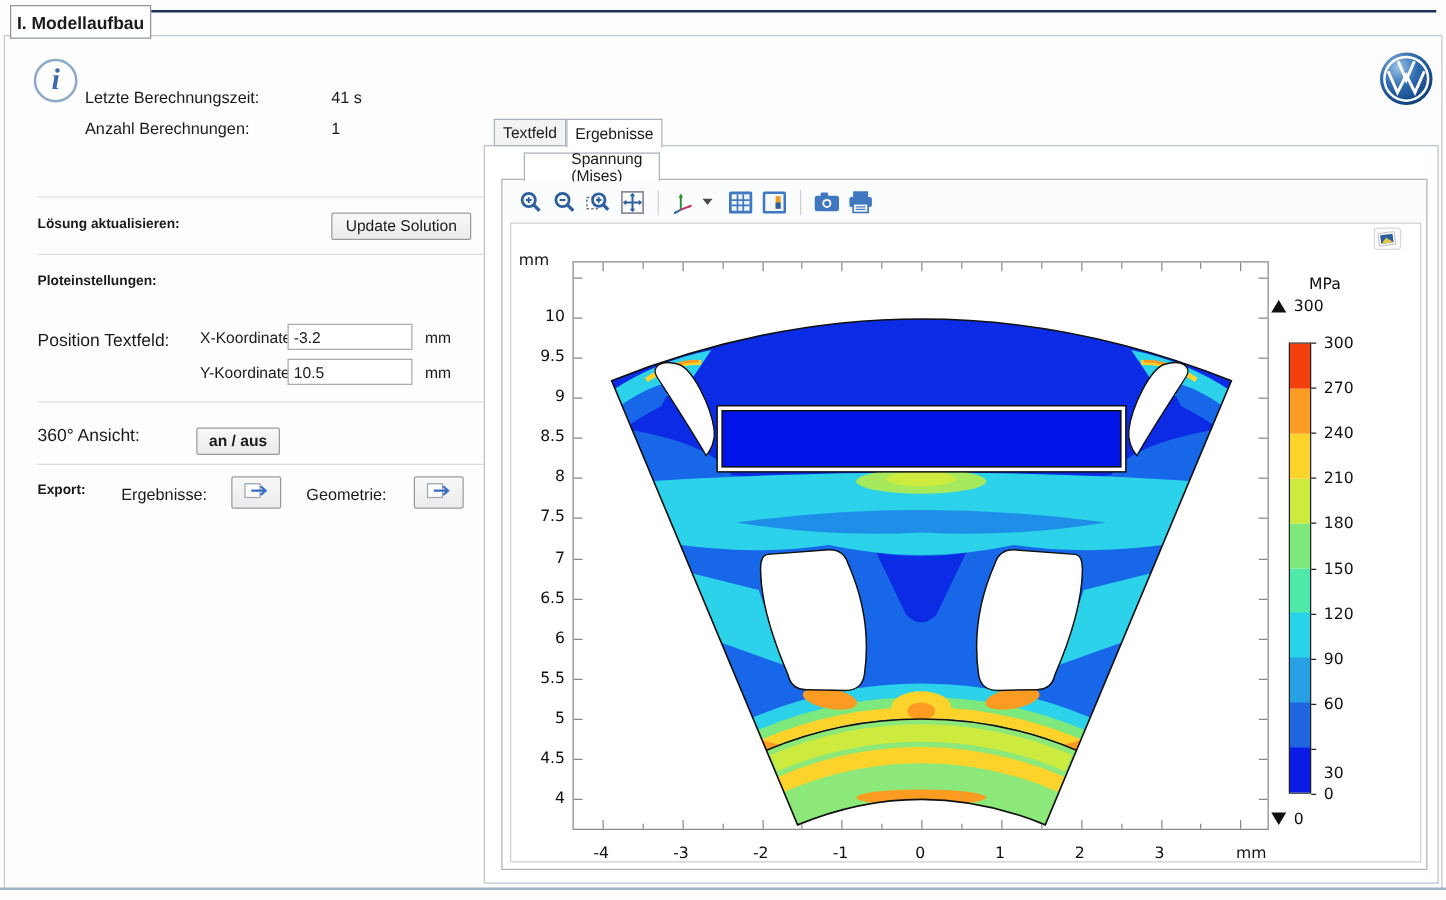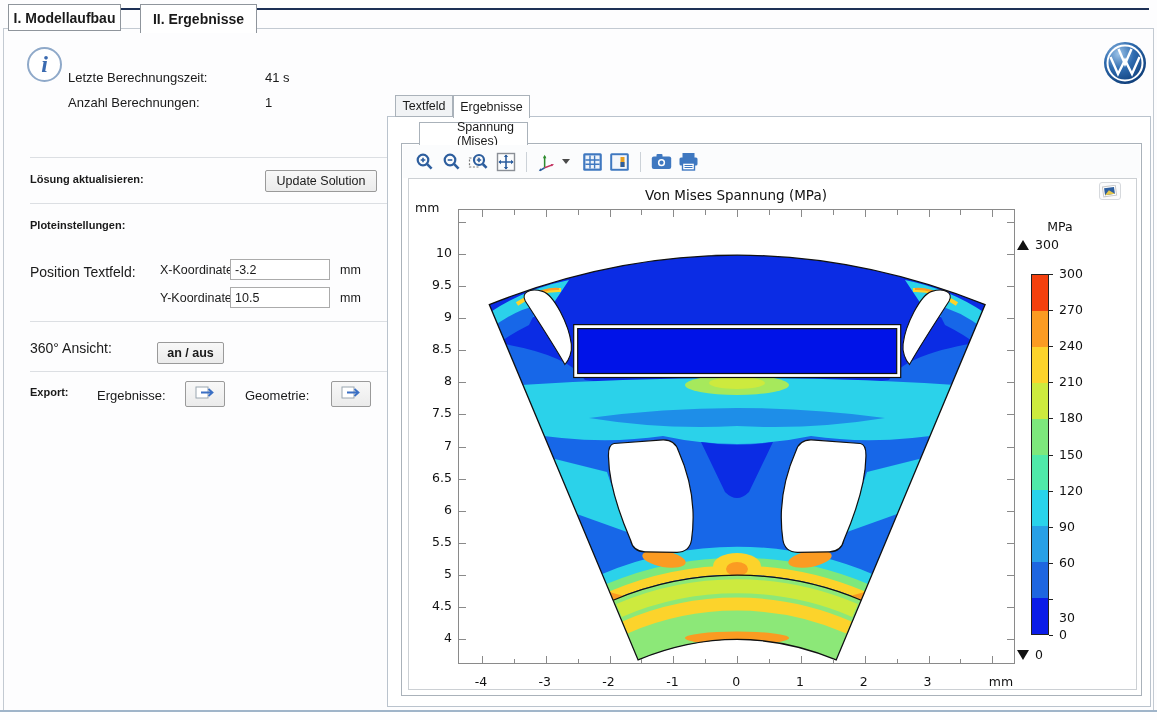--- a/index.html
+++ b/index.html
@@ -73,23 +73,20 @@
 </head>
 <body>
 
 <div class="app">
   <div class="win-border"></div>
   <div class="navy-line"></div>
   <div class="bottom-line"></div>
 
   <div class="main-tab inactive">
       <span>I. Modellaufbau</span>
-    </div>
-  <div class="main-tab active">
-      <span>II. Ergebnisse</span>
     </div>
 
   <div class="info-icon">i</div>
   <div class="lbl" style="left:68px;top:70px;">Letzte Berechnungszeit:</div>
   <div class="val" style="left:265px;top:70px;">41 s</div>
   <div class="lbl" style="left:68px;top:95px;">Anzahl Berechnungen:</div>
   <div class="val" style="left:265px;top:95px;">1</div>
 
   <div class="divider" style="top:157px;"></div>
 
@@ -236,21 +233,20 @@
               <rect x="4.5" y="1" width="12" height="5" fill="#3f78c0"></rect>
               <rect x="1.5" y="5.5" width="18" height="8" rx="1.5" fill="#3f78c0"></rect>
               <rect x="4.5" y="11" width="12" height="7" fill="#fff" stroke="#3f78c0" stroke-width="1.4"></rect>
               <line x1="6.5" y1="13.5" x2="14.5" y2="13.5" stroke="#3f78c0"></line>
               <line x1="6.5" y1="15.5" x2="14.5" y2="15.5" stroke="#3f78c0"></line>
             </svg>
           </span>
       </div>
 
       <div class="graphics">
-        <div class="gtitle">Von Mises Spannung (MPa)</div>
         <div class="corner-btn">
           <svg width="16" height="13" viewBox="0 0 16 13">
               <g transform="rotate(-8 8 6)">
                 <rect x="1" y="1" width="13" height="10" fill="#fff" stroke="#c9c9c9"></rect>
                 <rect x="2.5" y="2.5" width="10" height="7" fill="#2d5e9e"></rect>
                 <path d="M2.5 9.5 L7 5 L12.5 9.5 Z" fill="#e8c84a"></path>
               </g>
             </svg>
         </div>
         <div class="yunit">mm</div>

